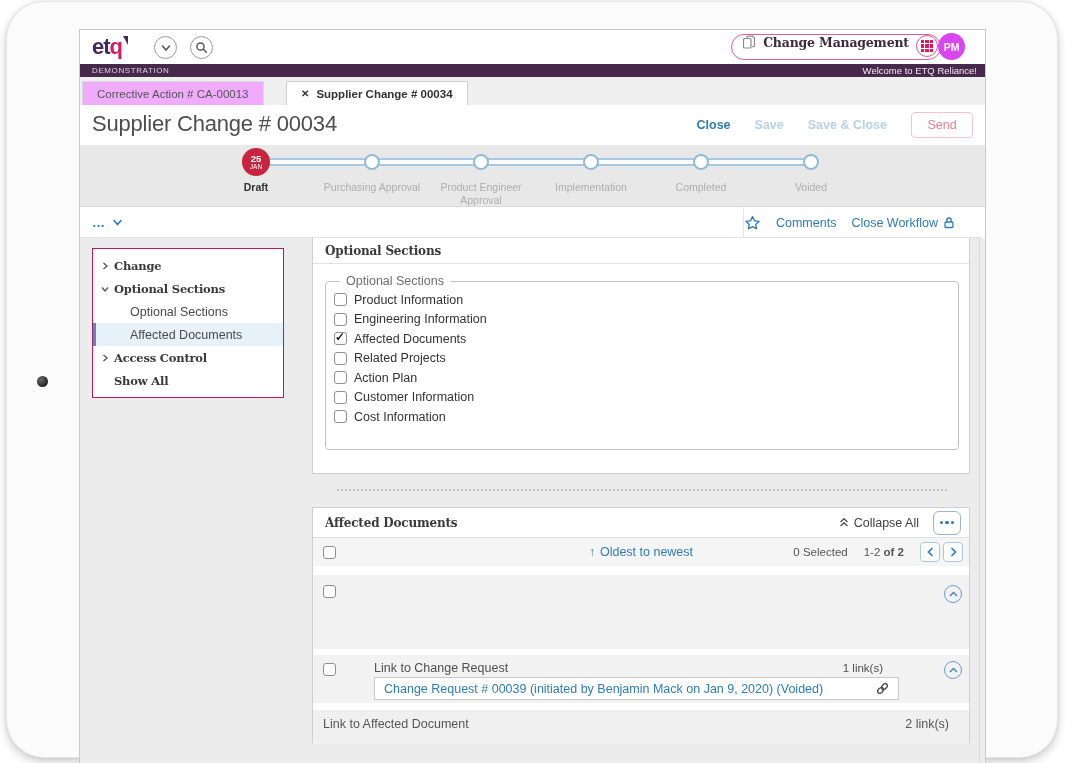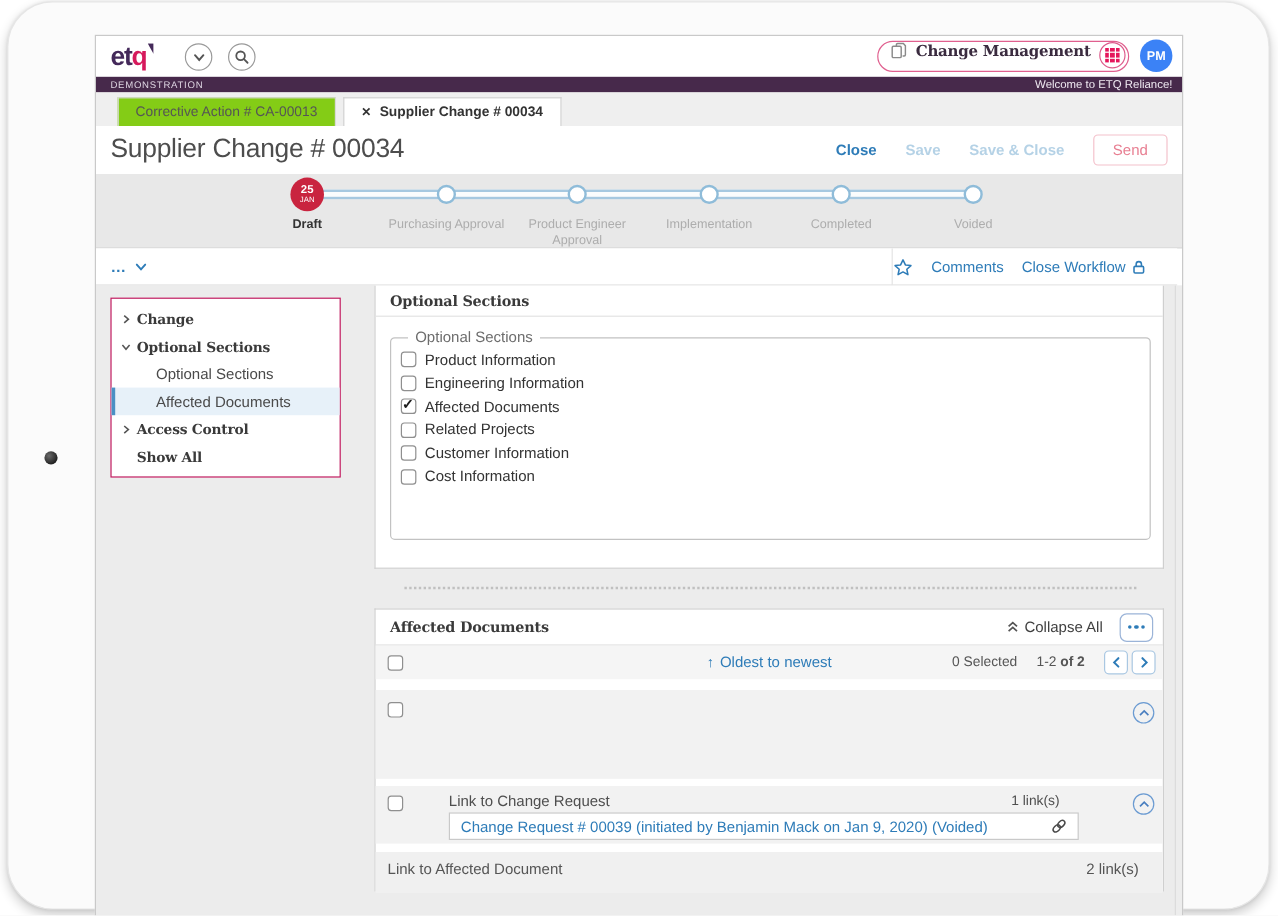--- a/index.html
+++ b/index.html
@@ -26,35 +26,35 @@
   .circle-btn { position:absolute; top:6px; width:23px; height:23px; border:1.5px solid #9a9a9a;
                 border-radius:50%; display:flex; align-items:center; justify-content:center; background:#fff; }
   .pill { position:absolute; right:44px; top:4px; width:210px; height:26px; border:1.5px solid #e0608f;
           border-radius:14px; background:#fff; display:flex; padding:0 2px 0 10px; }
   .pill-label { flex:1; text-align:center; font-family:"DejaVu Serif",serif; font-weight:700;
                 font-size:12.5px; color:#3a2b3f; letter-spacing:-.2px; }
   .grid-circle { width:22px; height:22px; border:1.5px solid #dd5c8c; border-radius:50%;
                  display:flex; align-items:center; justify-content:center; }
   .grid-ic { display:grid; grid-template-columns:repeat(3,3.5px); grid-gap:1px; }
   .grid-ic span { width:3.5px; height:3.5px; background:#e5175c; }
-  .avatar { position:absolute; right:8px; top:3px; width:27px; height:27px; border-radius:50%;
-            background:#3b82f6; color:#fff; font-size:10.5px; font-weight:700;
+  .avatar { position:absolute; right:20px; top:3px; width:27px; height:27px; border-radius:50%;
+            background:#d946ef; color:#fff; font-size:10.5px; font-weight:700;
             display:flex; align-items:center; justify-content:center;text-align:right; }
 
   
   .banner { position:absolute; left:0; top:34px; width:100%; height:13px; background:#47294b;
             display:flex; justify-content:space-between; align-items:center; padding:0 8px 0 12px; }
   .banner .demo { color:#ded5e2; font-size:8px; letter-spacing:.6px; }
   .banner .welcome { color:#f0eaf2; font-size:9.5px; }
 
   
   .tabrow { position:absolute; left:0; top:47px; width:100%; height:28px; background:#efefef; }
   .tab { position:absolute; top:4px; height:24px; display:flex; align-items:center; padding:0 14px;
          font-size:11.5px; }
-  .tab-inactive { left:18px; background:#84cc16; border:1px solid #d9d9d9; border-bottom:none; color:#555; }
+  .tab-inactive { left:2px; background:#f0abfc; border:1px solid #d9d9d9; border-bottom:none; color:#555; }
   .tab-active { left:206px; background:#fff; border:1px solid #cfcfcf; border-bottom:none; color:#333;
                 font-weight:700; gap:7px; }
   .tab-x { font-size:10px; font-weight:700; color:#333; }
   .scroll-thumb { position:absolute; left:861px; top:50px; width:18px; height:22px; border-radius:2px;
                   background:linear-gradient(to right,#d6d6d6,#a8a8a8 55%,#cfcfcf); }
   .overflow-btn { position:absolute; left:884px; top:53px; width:17px; height:17px; background:#ececec;
                   border:1px solid #d8d8d8; border-radius:3px; display:flex; align-items:center; justify-content:center; }
 
   
   .titlerow { position:absolute; left:0; top:75px; width:100%; height:40px; background:#fff; }
@@ -345,20 +345,24 @@
           <div class="cb-row checked">
             <span class="cb"></span>
             <span class="cb-label">Affected Documents</span>
           </div>
           <div class="cb-row">
             <span class="cb"></span>
             <span class="cb-label">Related Projects</span>
           </div>
           <div class="cb-row">
             <span class="cb"></span>
+            <span class="cb-label">Action Plan</span>
+          </div>
+          <div class="cb-row">
+            <span class="cb"></span>
             <span class="cb-label">Customer Information</span>
           </div>
           <div class="cb-row">
             <span class="cb"></span>
             <span class="cb-label">Cost Information</span>
           </div>
         </fieldset>
       </div>
 
       <div class="dash-divider"></div>

